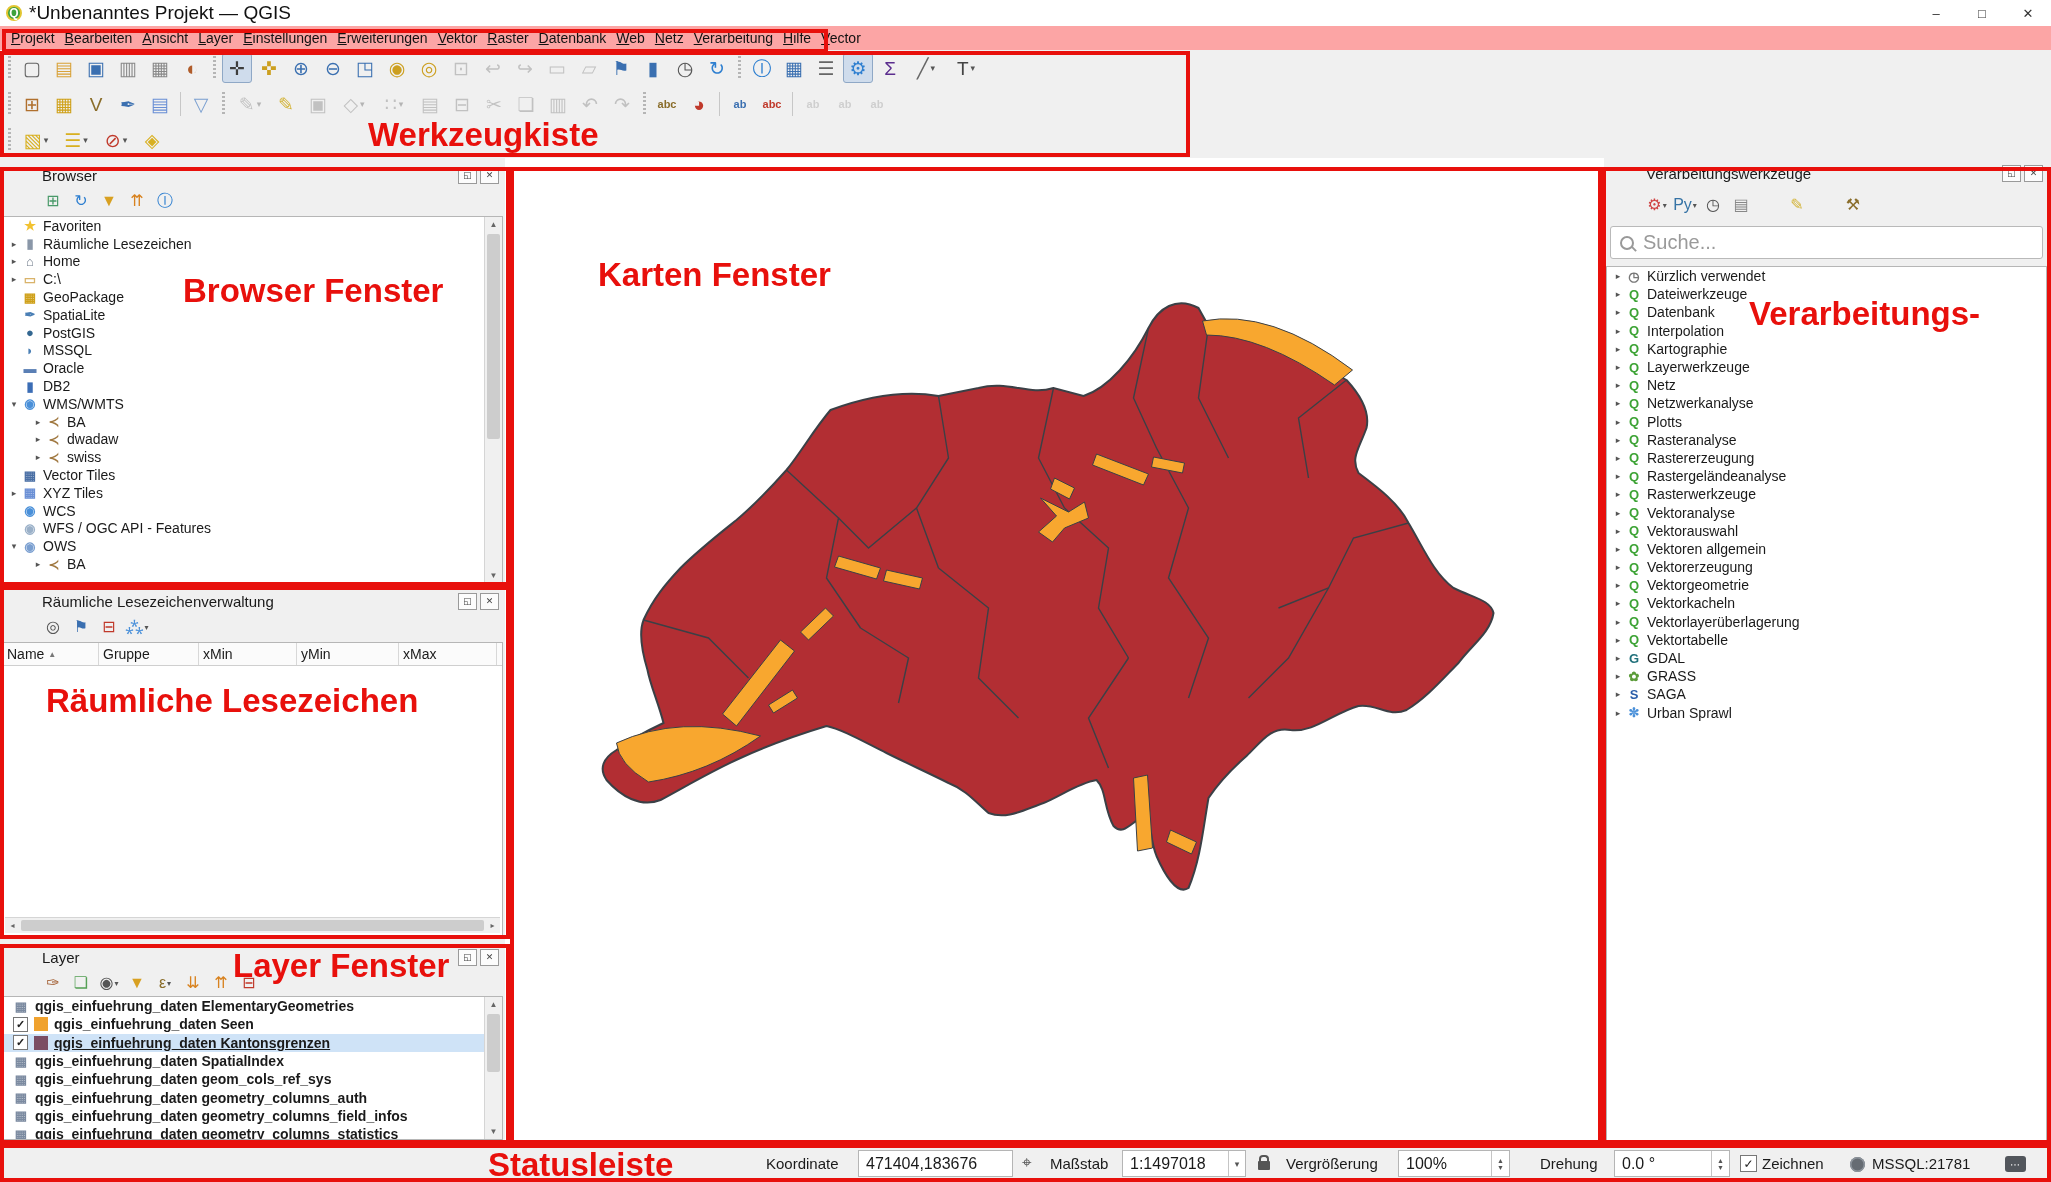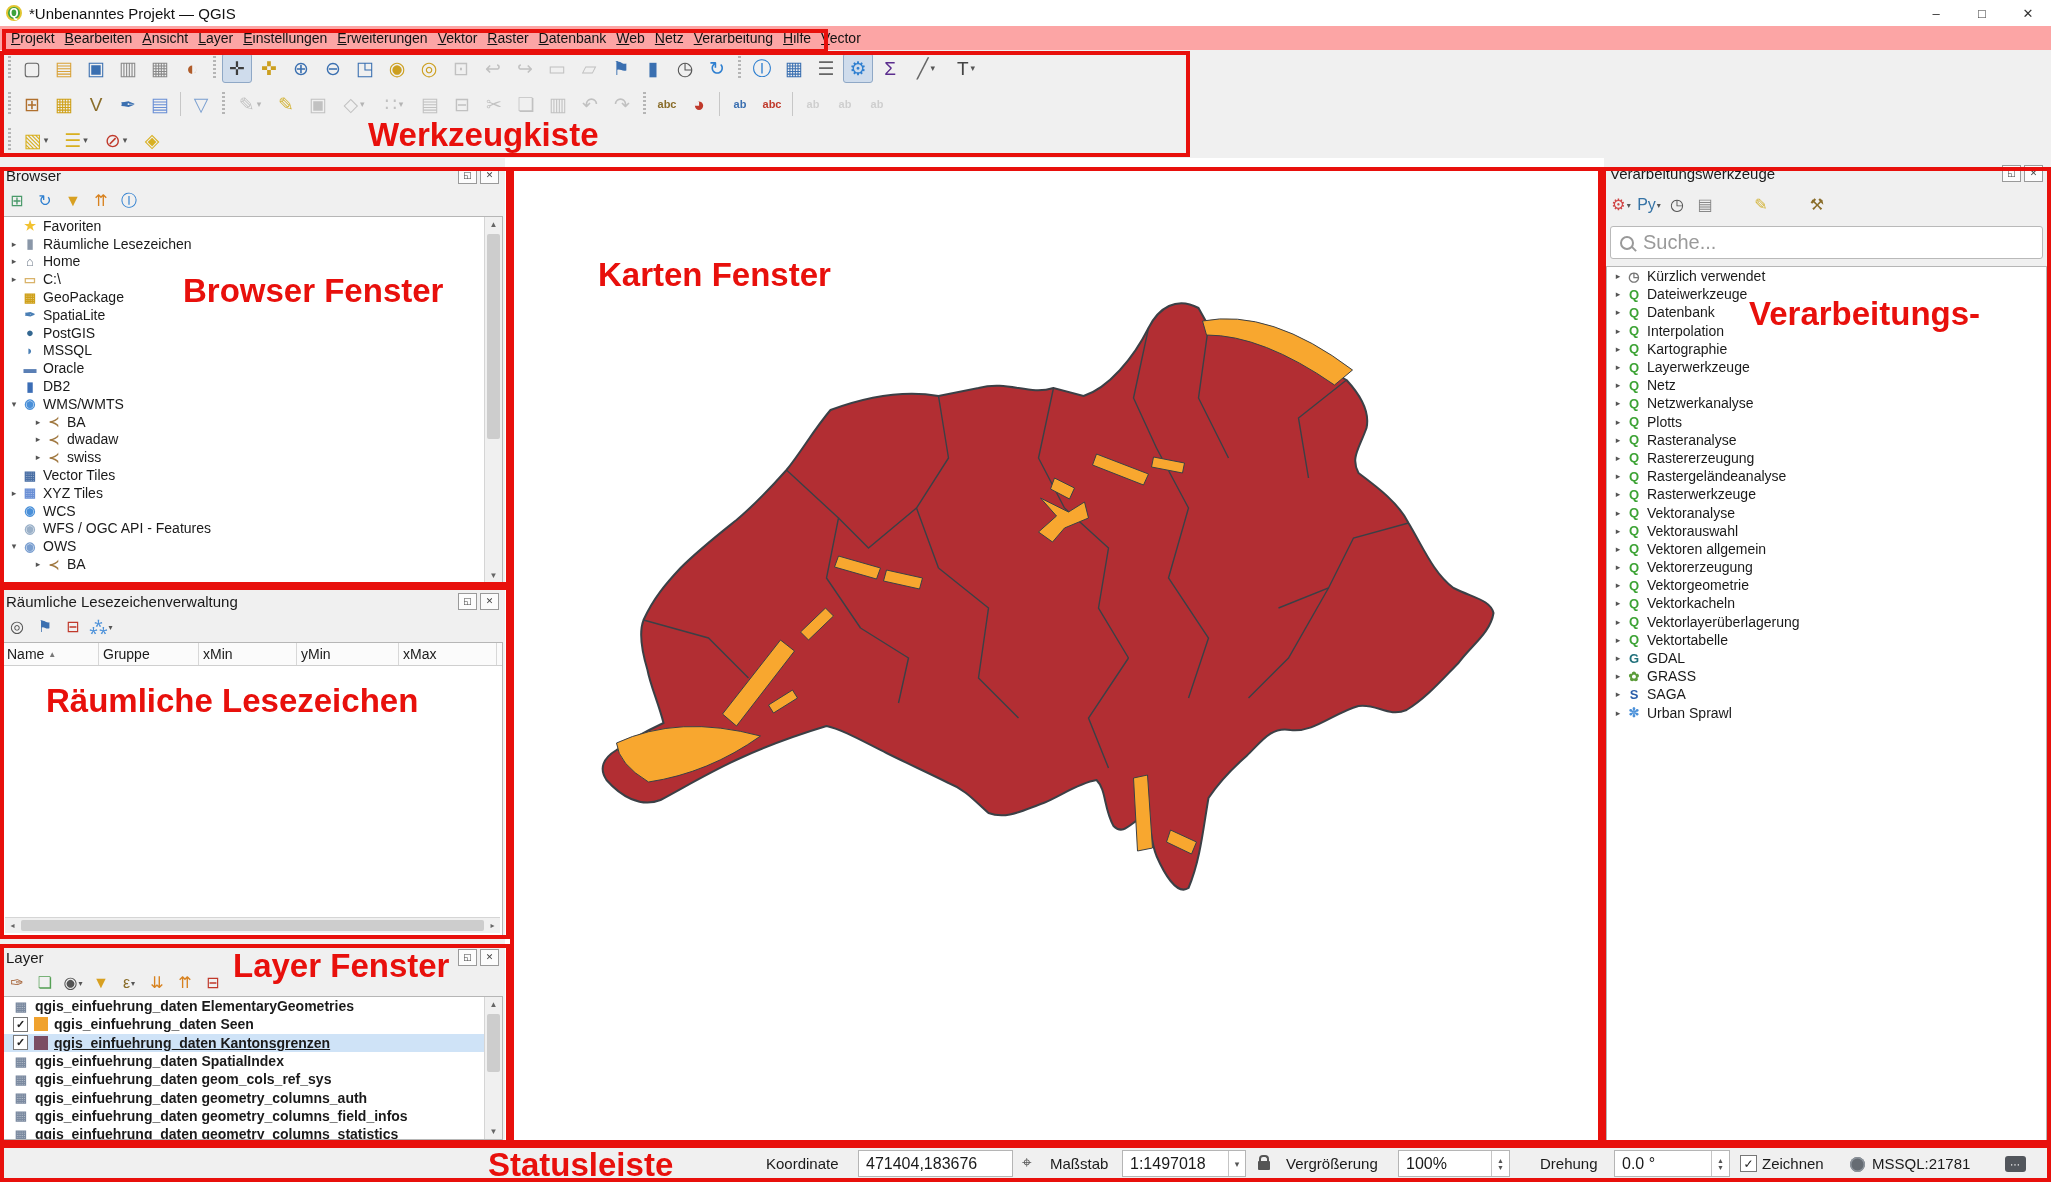--- a/index.html
+++ b/index.html
@@ -4,21 +4,21 @@
 <style>
   html,body{margin:0;padding:0;background:#888;}
   .app{position:relative;width:2051px;height:1182px;background:#f0f0f0;overflow:hidden;
        font-family:"Liberation Sans",sans-serif;color:#1a1a1a;}
   
   .titlebar{position:absolute;left:0;top:0;width:2051px;height:26px;background:#ffffff;
             display:flex;align-items:center;padding-left:6px;box-sizing:border-box;}
   .qlogo{width:16px;height:16px;border-radius:50%;background:#3ca23c;color:#fff;font-size:12px;
          font-weight:bold;display:flex;align-items:center;justify-content:center;margin-right:7px;
          border:2px solid #e2c531;box-sizing:border-box;}
-  .title-text{font-size:15px;color:#111;}
+  .title-text{font-size:19px;color:#111;}
   .win-controls{position:absolute;right:0;top:0;height:26px;display:flex;}
   .win-btn{width:46px;height:26px;display:flex;align-items:center;justify-content:center;
            font-size:13px;color:#333;}
   
   .menubar{position:absolute;left:0;top:26px;width:2051px;height:24px;background:#fca5a5;
            display:flex;align-items:center;padding-left:6px;box-sizing:border-box;}
   .menu-item{display:inline-block;padding:2px 5px;font-size:14px;color:#111;}
   .menu-item::first-letter{text-decoration:underline;}
   
   .tb-row{position:absolute;left:0;width:2051px;height:36px;background:#f0f0f0;display:flex;
@@ -29,21 +29,21 @@
   .tool.small .g{font-size:11px;font-weight:bold;}
   .tool.pressed{background:var(--toolbar-pressed);border:1px solid #8fa8c6;box-sizing:border-box;}
   .tool.disabled{opacity:.38;}
   .tool.dd{width:38px;}
   .tool.dd::after{content:"▾";font-size:9px;color:#555;margin-left:2px;}
   .tool.sep{width:0;border-left:1px solid #c7c7c7;border-radius:0;height:24px;margin:0 4px;}
   .tool.grip{width:7px;height:24px;border-radius:0;margin:0 3px;
              background:repeating-linear-gradient(to bottom,#b5b5b5 0 2px,transparent 2px 4px);
              background-size:3px 100%;background-repeat:no-repeat;background-position:center;}
   
-  .panel{position:absolute;background:#f0f0f0;box-sizing:border-box;}
+  .panel{position:absolute;background:#f0f0f0;box-sizing:border-box;padding-left:36px;}
   .panel-title{height:22px;display:flex;align-items:center;padding:2px 6px 0 6px;font-size:15px;}
   .panel-btns{margin-left:auto;display:flex;gap:3px;}
   .pbtn{width:17px;height:15px;border:1px solid #9a9a9a;background:#fcfcfc;color:#444;
         display:flex;align-items:center;justify-content:center;font-size:9px;}
   .ptools{height:30px;display:flex;align-items:center;padding-left:4px;gap:2px;}
   .ptool{width:26px;height:26px;border-radius:3px;display:flex;align-items:center;justify-content:center;}
   .ptool .g{font-size:16px;line-height:1;}
   .ptool.dd::after{content:"▾";font-size:8px;color:#555;margin-left:1px;}
   .white-area{position:absolute;left:2px;right:2px;bottom:2px;background:#fff;
               border:1px solid #b6b6b6;overflow:hidden;box-sizing:border-box;}

